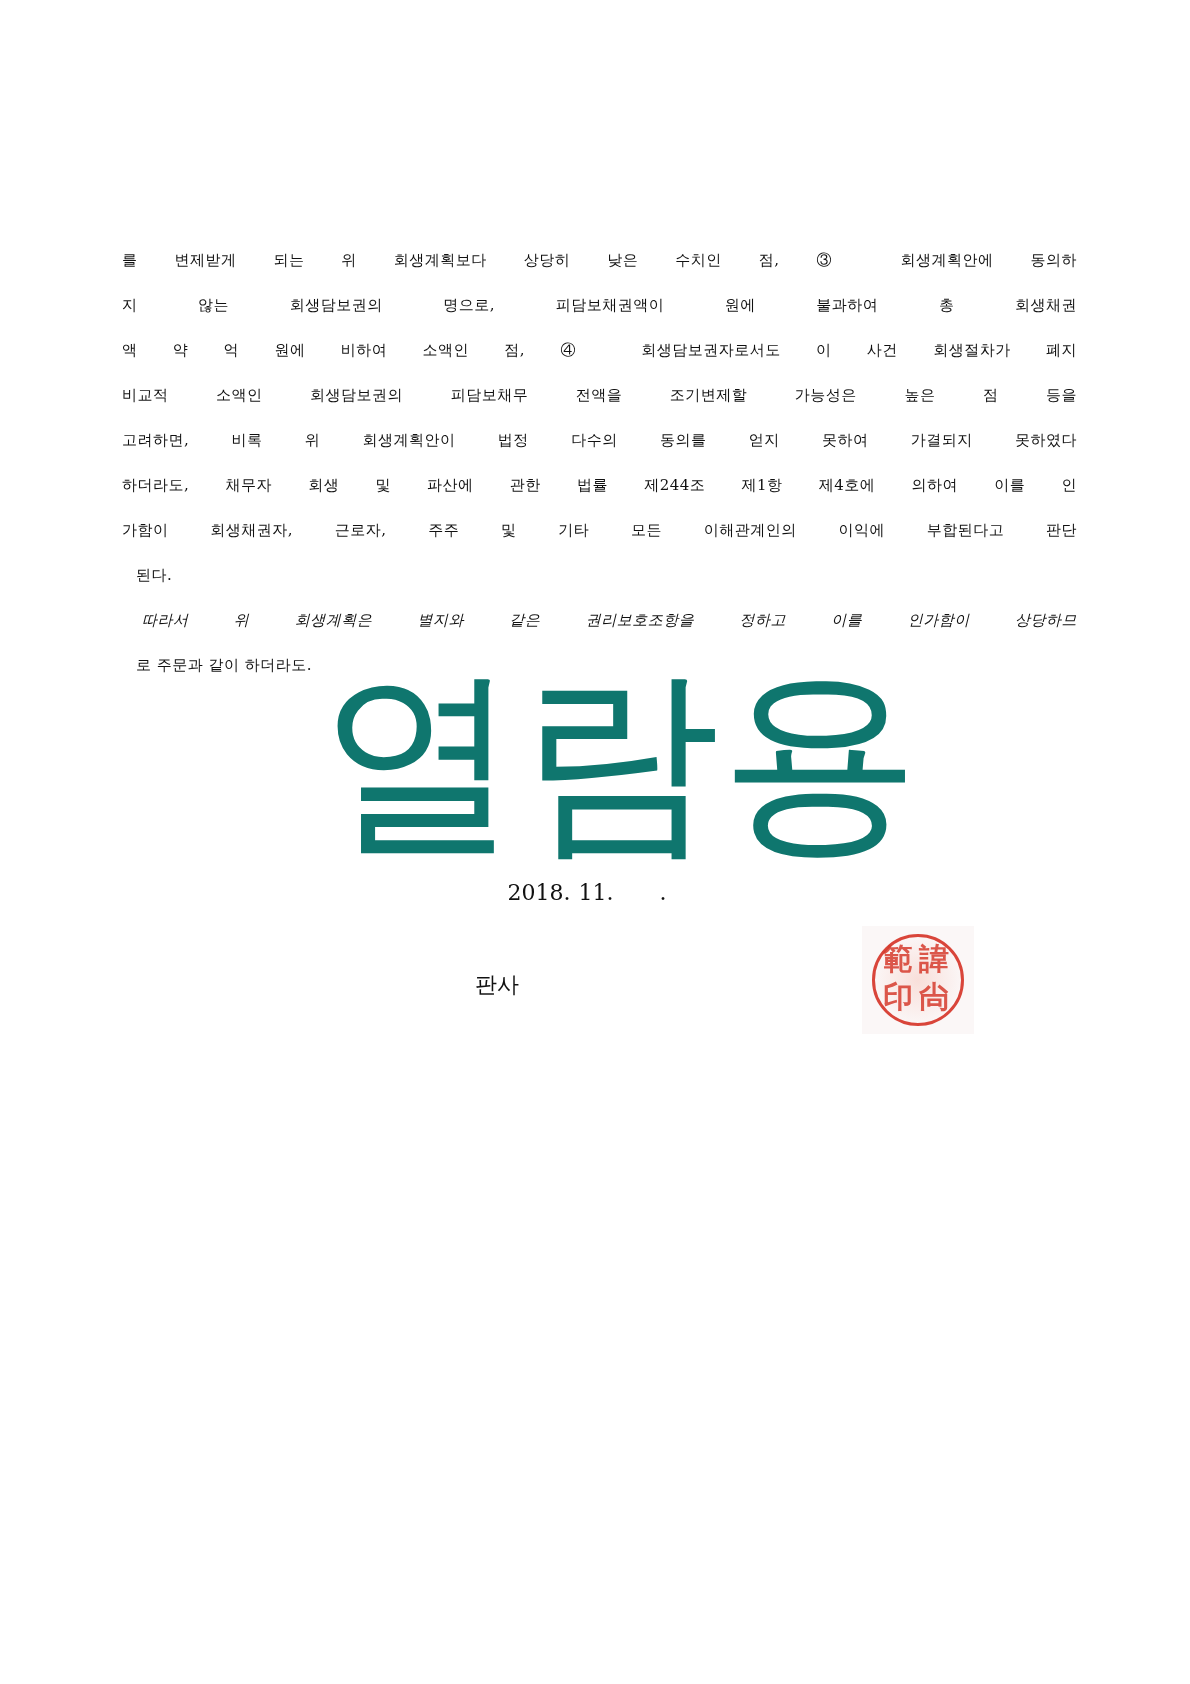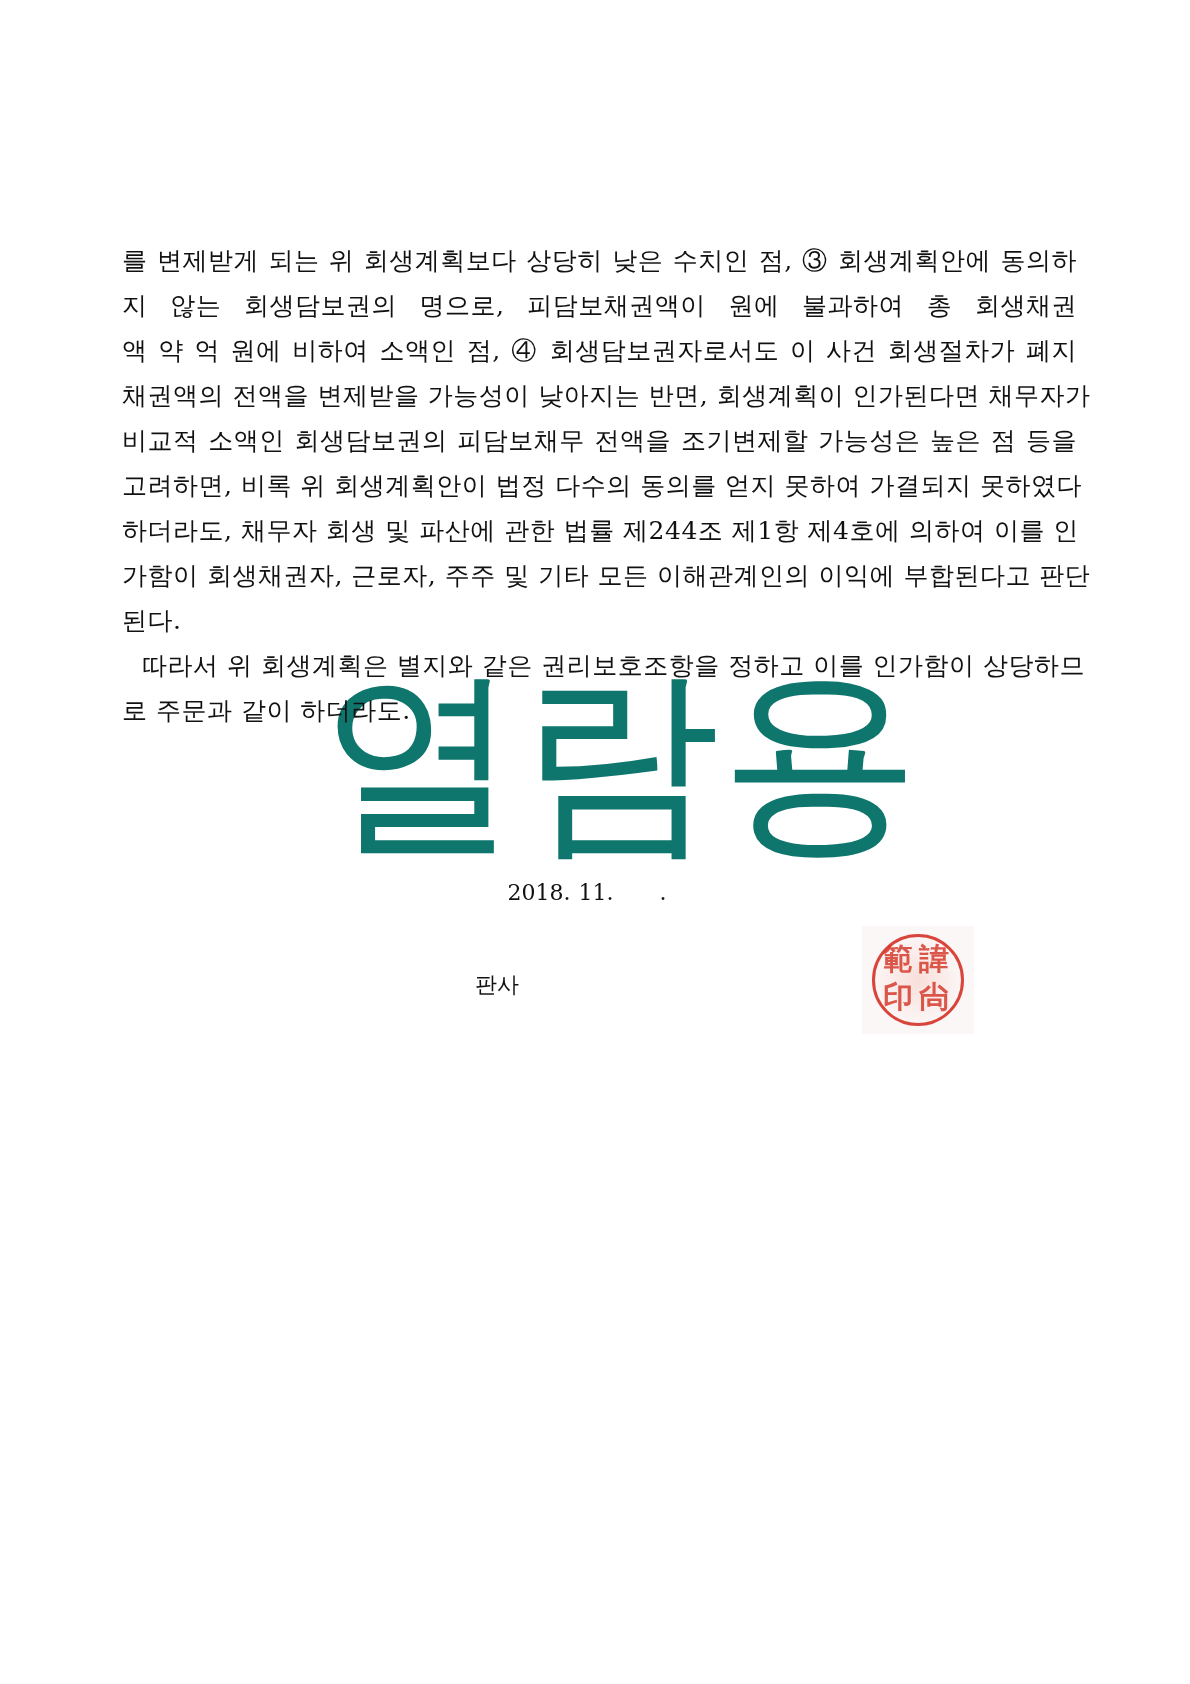--- a/index.html
+++ b/index.html
@@ -40,31 +40,33 @@
     .body-text {
       position: absolute;
       left: 122px;
       top: 238px;
       width: 955px;
       z-index: 1;
     }
     .line {
       height: 45px;
       line-height: 45px;
-      font-size: 25px;
+      font-size: 15px;
       white-space: nowrap;
       text-align: justify;
       text-align-last: justify;
       letter-spacing: 0.5px;
     }
     .line.last {
       text-align-last: left;
+      margin-left: 14px;
     }
     .line.indent {
       padding-left: 20px;
+      font-style: italic;
     }
     .date {
       position: absolute;
       top: 878px;
       left: 0;
       width: 1174px;
       text-align: center;
       font-size: 22px;
       line-height: 30px;
       z-index: 1;
@@ -117,21 +119,20 @@
 <body>
 
 <div class="page">
 
   <div class="watermark">열람용</div>
 
   <div class="body-text">
     <div class="line">를 변제받게 되는 위 회생계획보다 상당히 낮은 수치인 점, ③ 회생계획안에 동의하</div>
     <div class="line">지 않는 회생담보권의    명으로, 피담보채권액이            원에 불과하여 총 회생채권</div>
     <div class="line">액 약    억 원에 비하여 소액인 점, ④ 회생담보권자로서도 이 사건 회생절차가 폐지</div>
-    <div class="line">채권액의 전액을 변제받을 가능성이 낮아지는 반면, 회생계획이 인가된다면 채무자가</div>
     <div class="line">비교적 소액인 회생담보권의 피담보채무 전액을 조기변제할 가능성은 높은 점 등을</div>
     <div class="line">고려하면, 비록 위 회생계획안이 법정 다수의 동의를 얻지 못하여 가결되지 못하였다</div>
     <div class="line">하더라도, 채무자 회생 및 파산에 관한 법률 제244조 제1항 제4호에 의하여 이를 인</div>
     <div class="line">가함이 회생채권자, 근로자, 주주 및 기타 모든 이해관계인의 이익에 부합된다고 판단</div>
     <div class="line last">된다.</div>
     <div class="line indent">따라서 위 회생계획은 별지와 같은 권리보호조항을 정하고 이를 인가함이 상당하므</div>
     <div class="line last">로 주문과 같이 하더라도.</div>
   </div>
 
   <div class="date">

